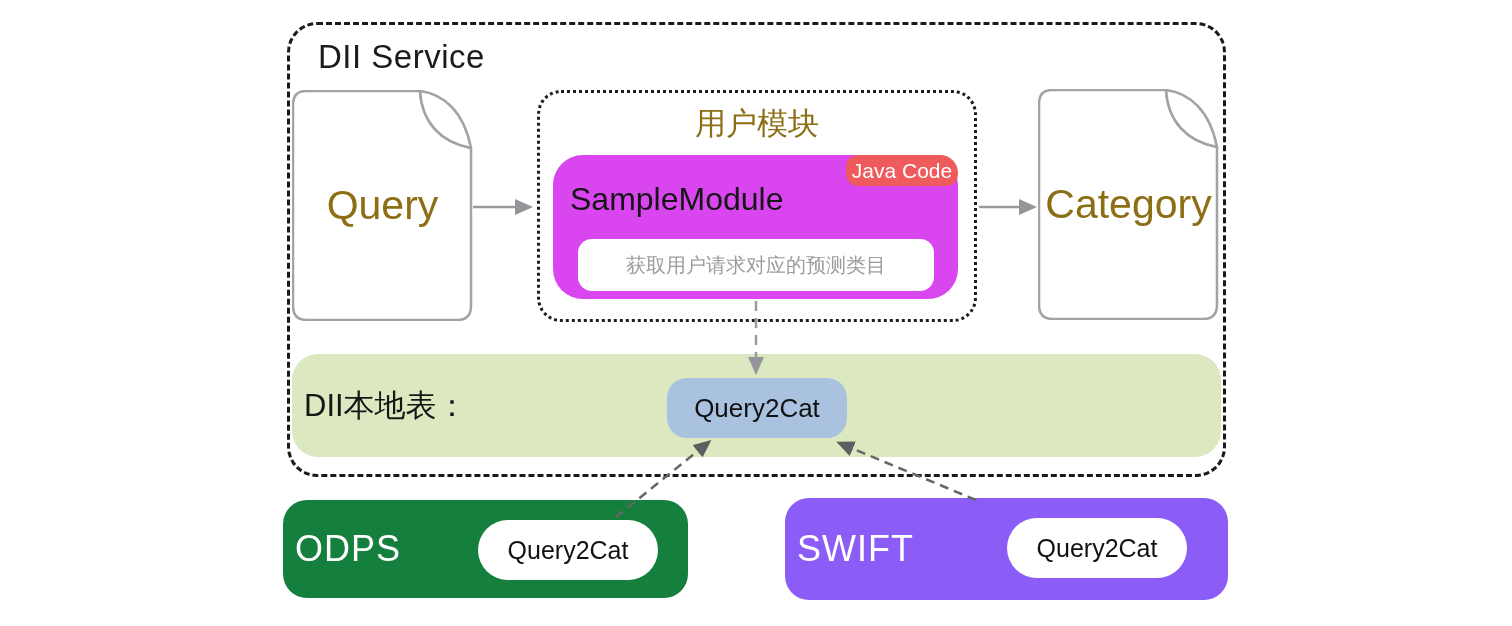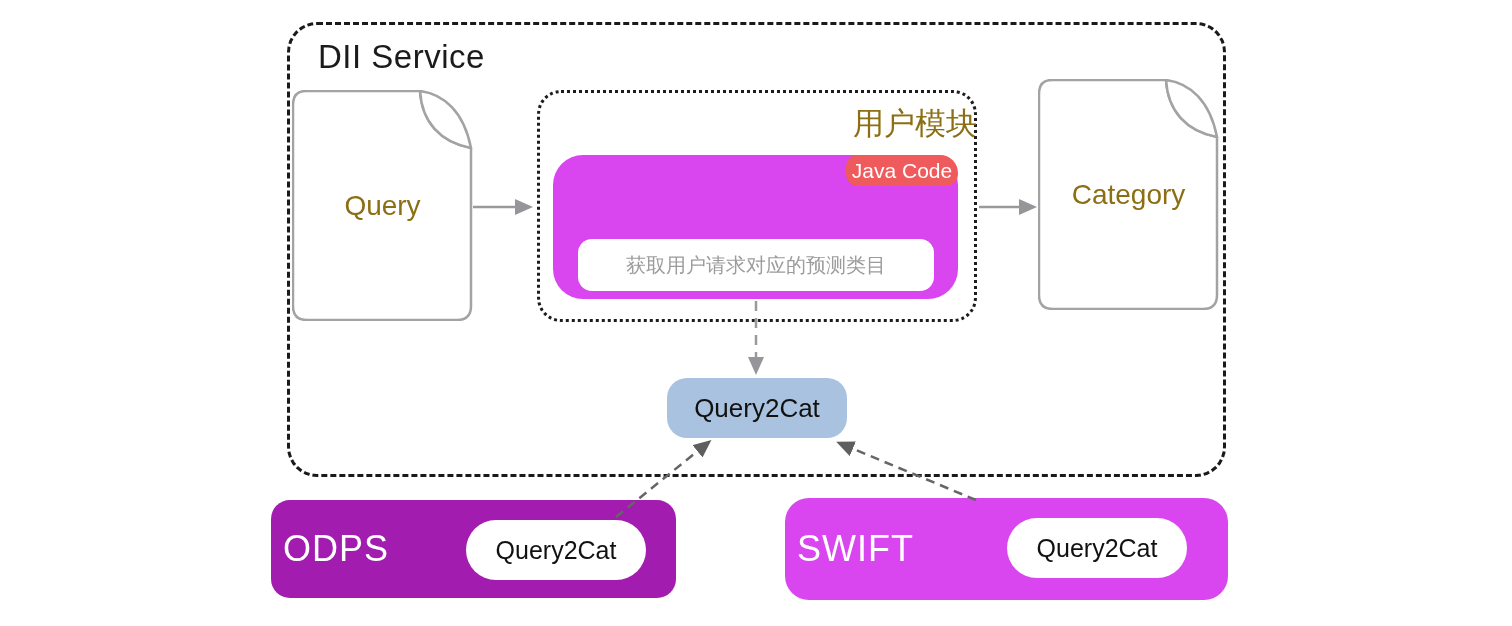--- a/index.html
+++ b/index.html
@@ -30,45 +30,45 @@
     color: #1b1b1b;
     letter-spacing: 0.5px;
     white-space: nowrap;
   }
   
   .doc {
     position: absolute;
     width: 181px; height: 231px;
   }
   .doc.query { left: 292px; top: 90px; }
-  .doc.category { left: 1038px; top: 79px; }
+  .doc.category { left: 1038px; top: 89px; }
   .doc svg { position: absolute; left: 0; top: 0; }
   .doc-label {
     position: absolute;
     left: 0; top: 0; right: 0; bottom: 0;
     display: flex;
     align-items: center;
     justify-content: center;
-    font-size: 28px;
+    font-size: 41px;
     color: #8c6f14;
     white-space: nowrap;
   }
   
   .module-box {
     position: absolute;
     left: 537px; top: 90px;
     width: 434px; height: 226px;
     border: 3px dotted #1c1c1c;
     border-radius: 24px;
   }
   .module-title {
     position: absolute;
     left: 537px; top: 103px;
     width: 440px;
-    text-align: right;
+    text-align: center;
     font-size: 31px;
     color: #8c6f14;
     white-space: nowrap;
   }
   .orange-card {
     position: absolute;
     left: 553px; top: 155px;
     width: 405px; height: 144px;
     background: #d946ef;
     border-radius: 30px;
@@ -133,29 +133,28 @@
     font-size: 26px;
     color: #111111;
     white-space: nowrap;
   }
   
   .source-box {
     position: absolute;
     border-radius: 24px;
   }
   .source-box.odps {
-    left: 271px; top: 500px;
+    left: 283px; top: 500px;
     width: 405px; height: 98px;
-    background: #a21caf;
-    border-radius: 19px;
+    background: #15803d;
   }
   .source-box.swift {
     left: 785px; top: 498px;
     width: 443px; height: 102px;
-    background: #d946ef;
+    background: #8b5cf6;
   }
   .source-label {
     position: absolute;
     left: 12px; top: 0; bottom: 0;
     display: flex;
     align-items: center;
     font-size: 36px;
     font-weight: 300;
     color: #ffffff;
     letter-spacing: 1px;
@@ -207,31 +206,35 @@
       <path d="M128,1 C152,4 172,22 179,58 C148,52 130,32 128,1 Z" fill="#ffffff" stroke="#a3a3a3" stroke-width="2.5" stroke-linejoin="round"></path>
     </svg>
     <span class="doc-label">Query</span>
   </div>
 
   <div class="module-box"></div>
   <div class="module-title">用户模块</div>
 
   <div class="orange-card">
     <div class="java-badge">Java Code</div>
+    <div class="module-name">SampleModule</div>
     <div class="desc-pill">获取用户请求对应的预测类目</div>
   </div>
 
   <div class="doc category">
     <svg width="181" height="231" viewBox="0 0 181 231">
       <path d="M14,1 H128 C130,32 148,52 179,58 V216 Q179,230 165,230 H15 Q1,230 1,216 V15 Q1,1 14,1 Z" fill="#ffffff" stroke="#a3a3a3" stroke-width="2.5" stroke-linejoin="round"></path>
       <path d="M128,1 C152,4 172,22 179,58 C148,52 130,32 128,1 Z" fill="#ffffff" stroke="#a3a3a3" stroke-width="2.5" stroke-linejoin="round"></path>
     </svg>
     <span class="doc-label">Category</span>
   </div>
 
+  <div class="green-bar">
+    <span class="green-label">DII本地表：</span>
+  </div>
   <div class="blue-box">Query2Cat</div>
 
   <div class="source-box odps">
     <span class="source-label">ODPS</span>
     <div class="source-pill">Query2Cat</div>
   </div>
   <div class="source-box swift">
     <span class="source-label">SWIFT</span>
     <div class="source-pill">Query2Cat</div>
   </div>

